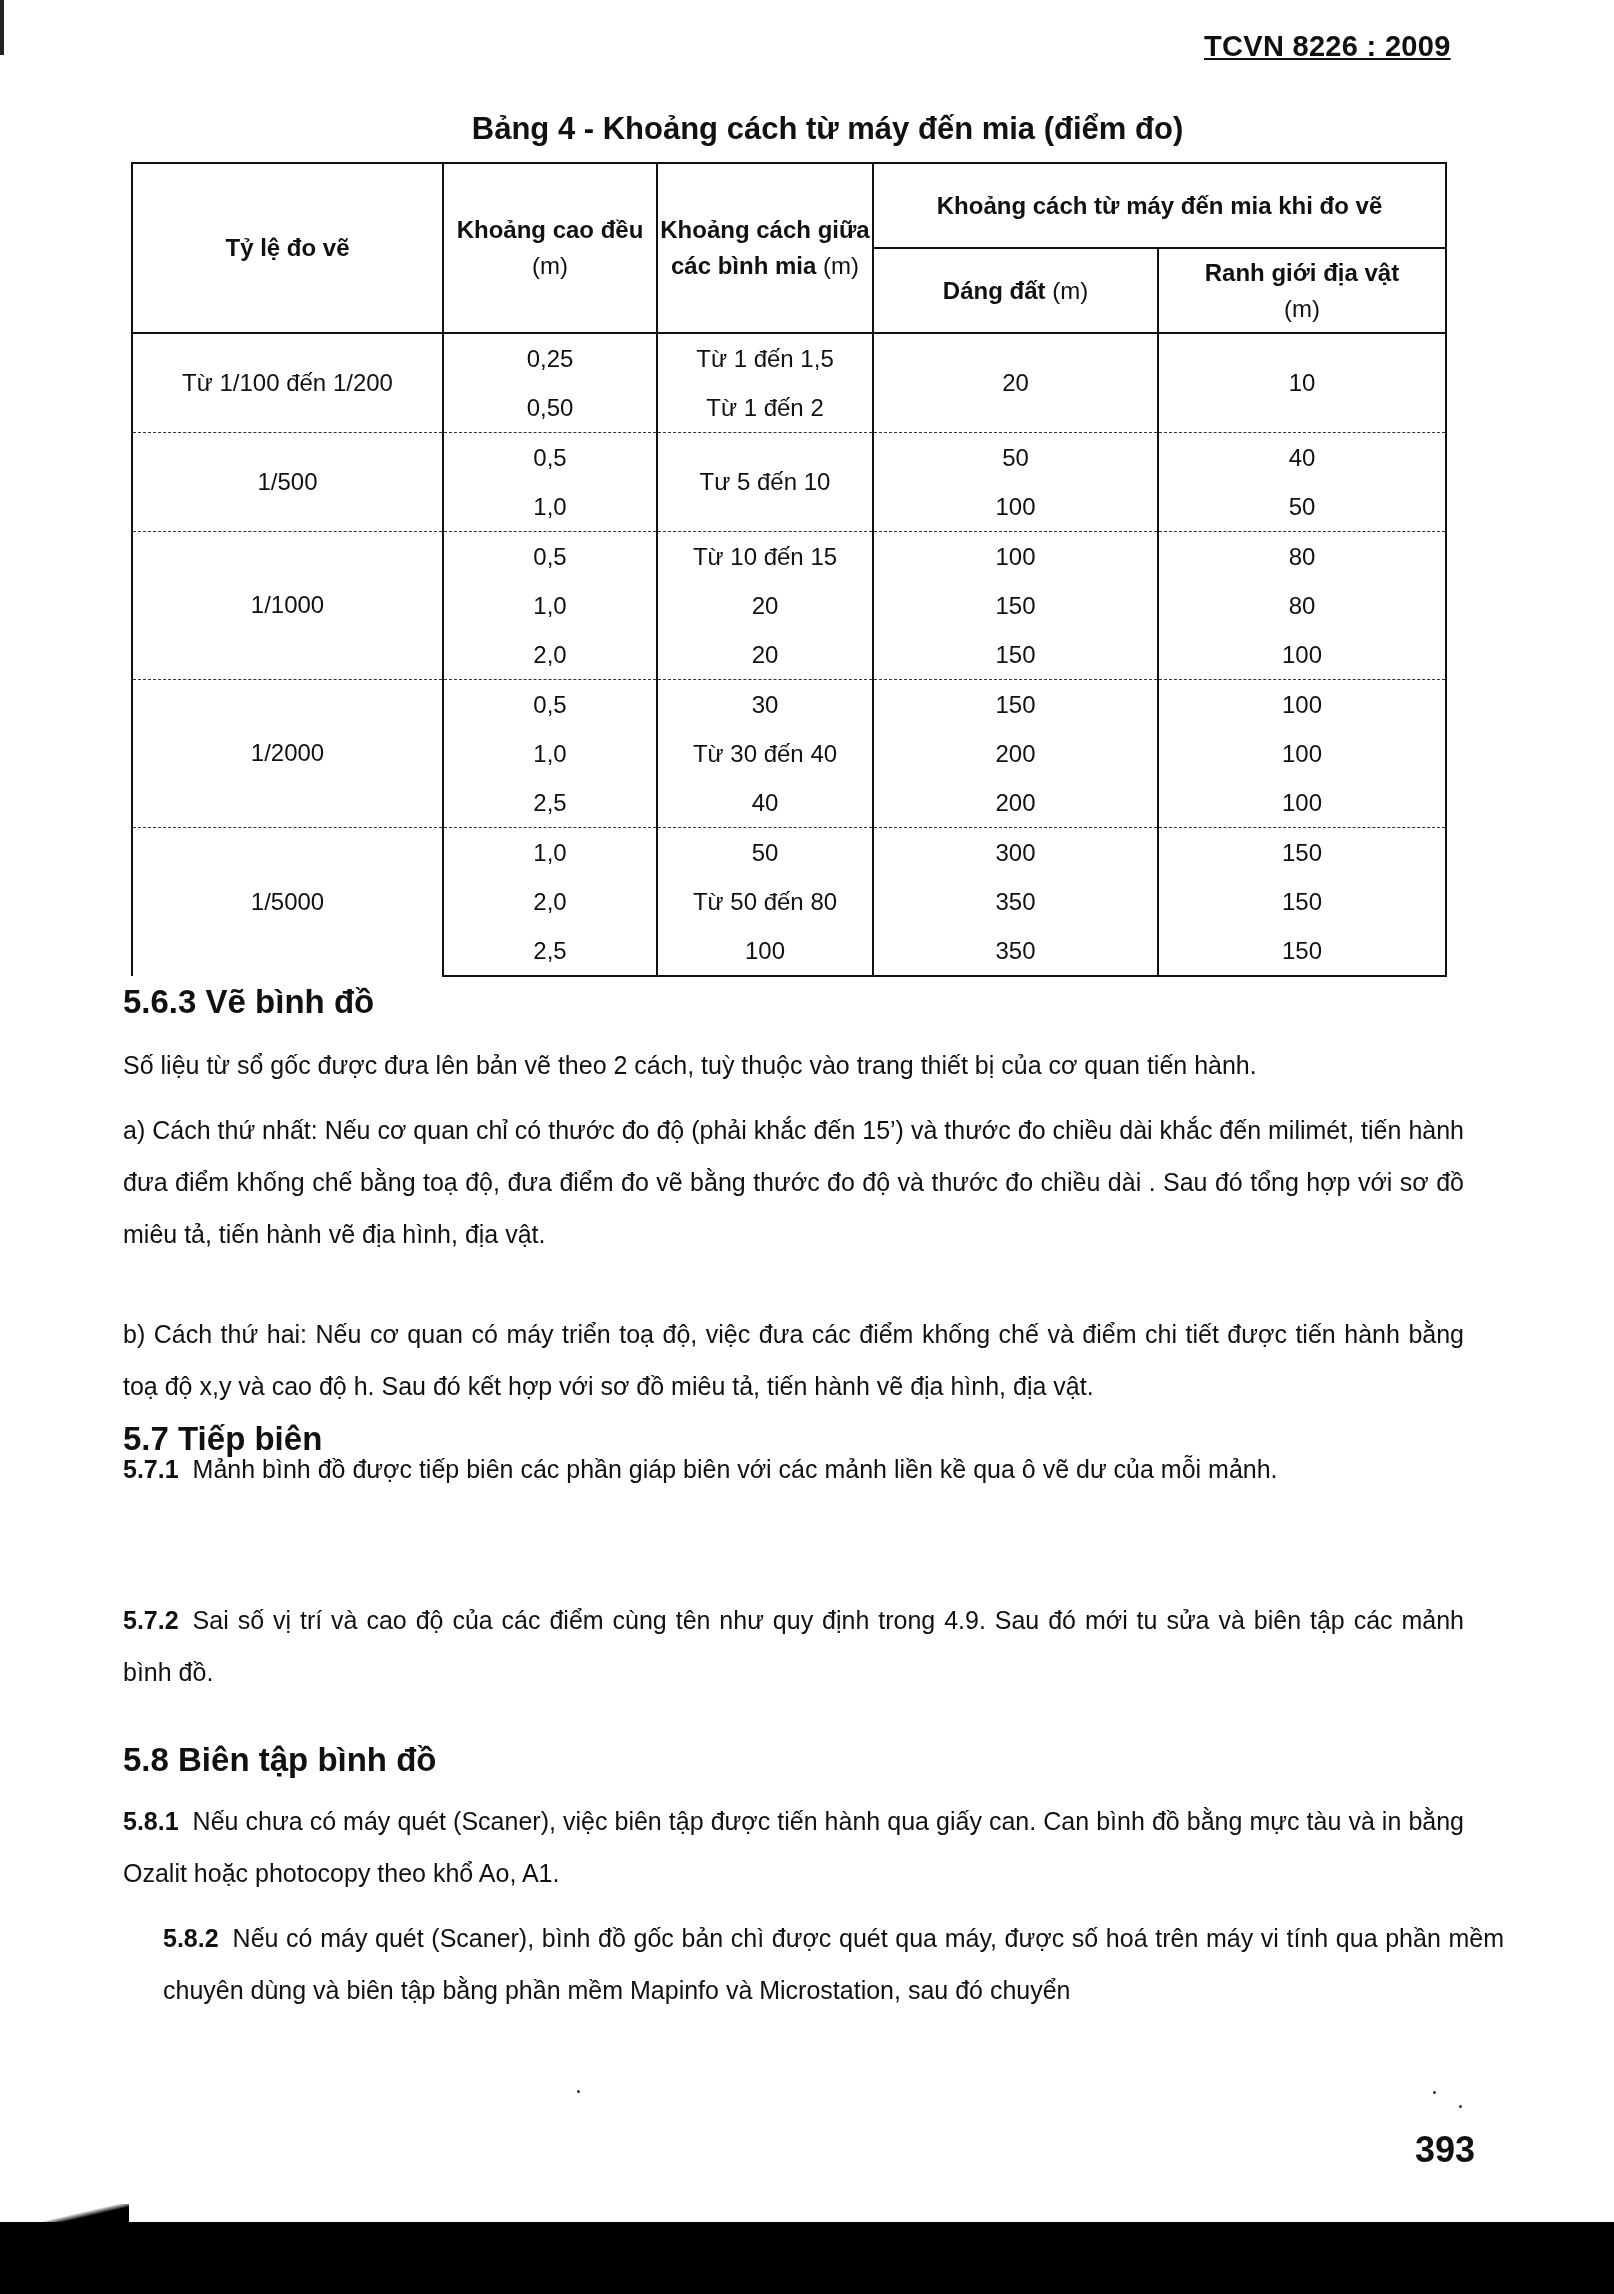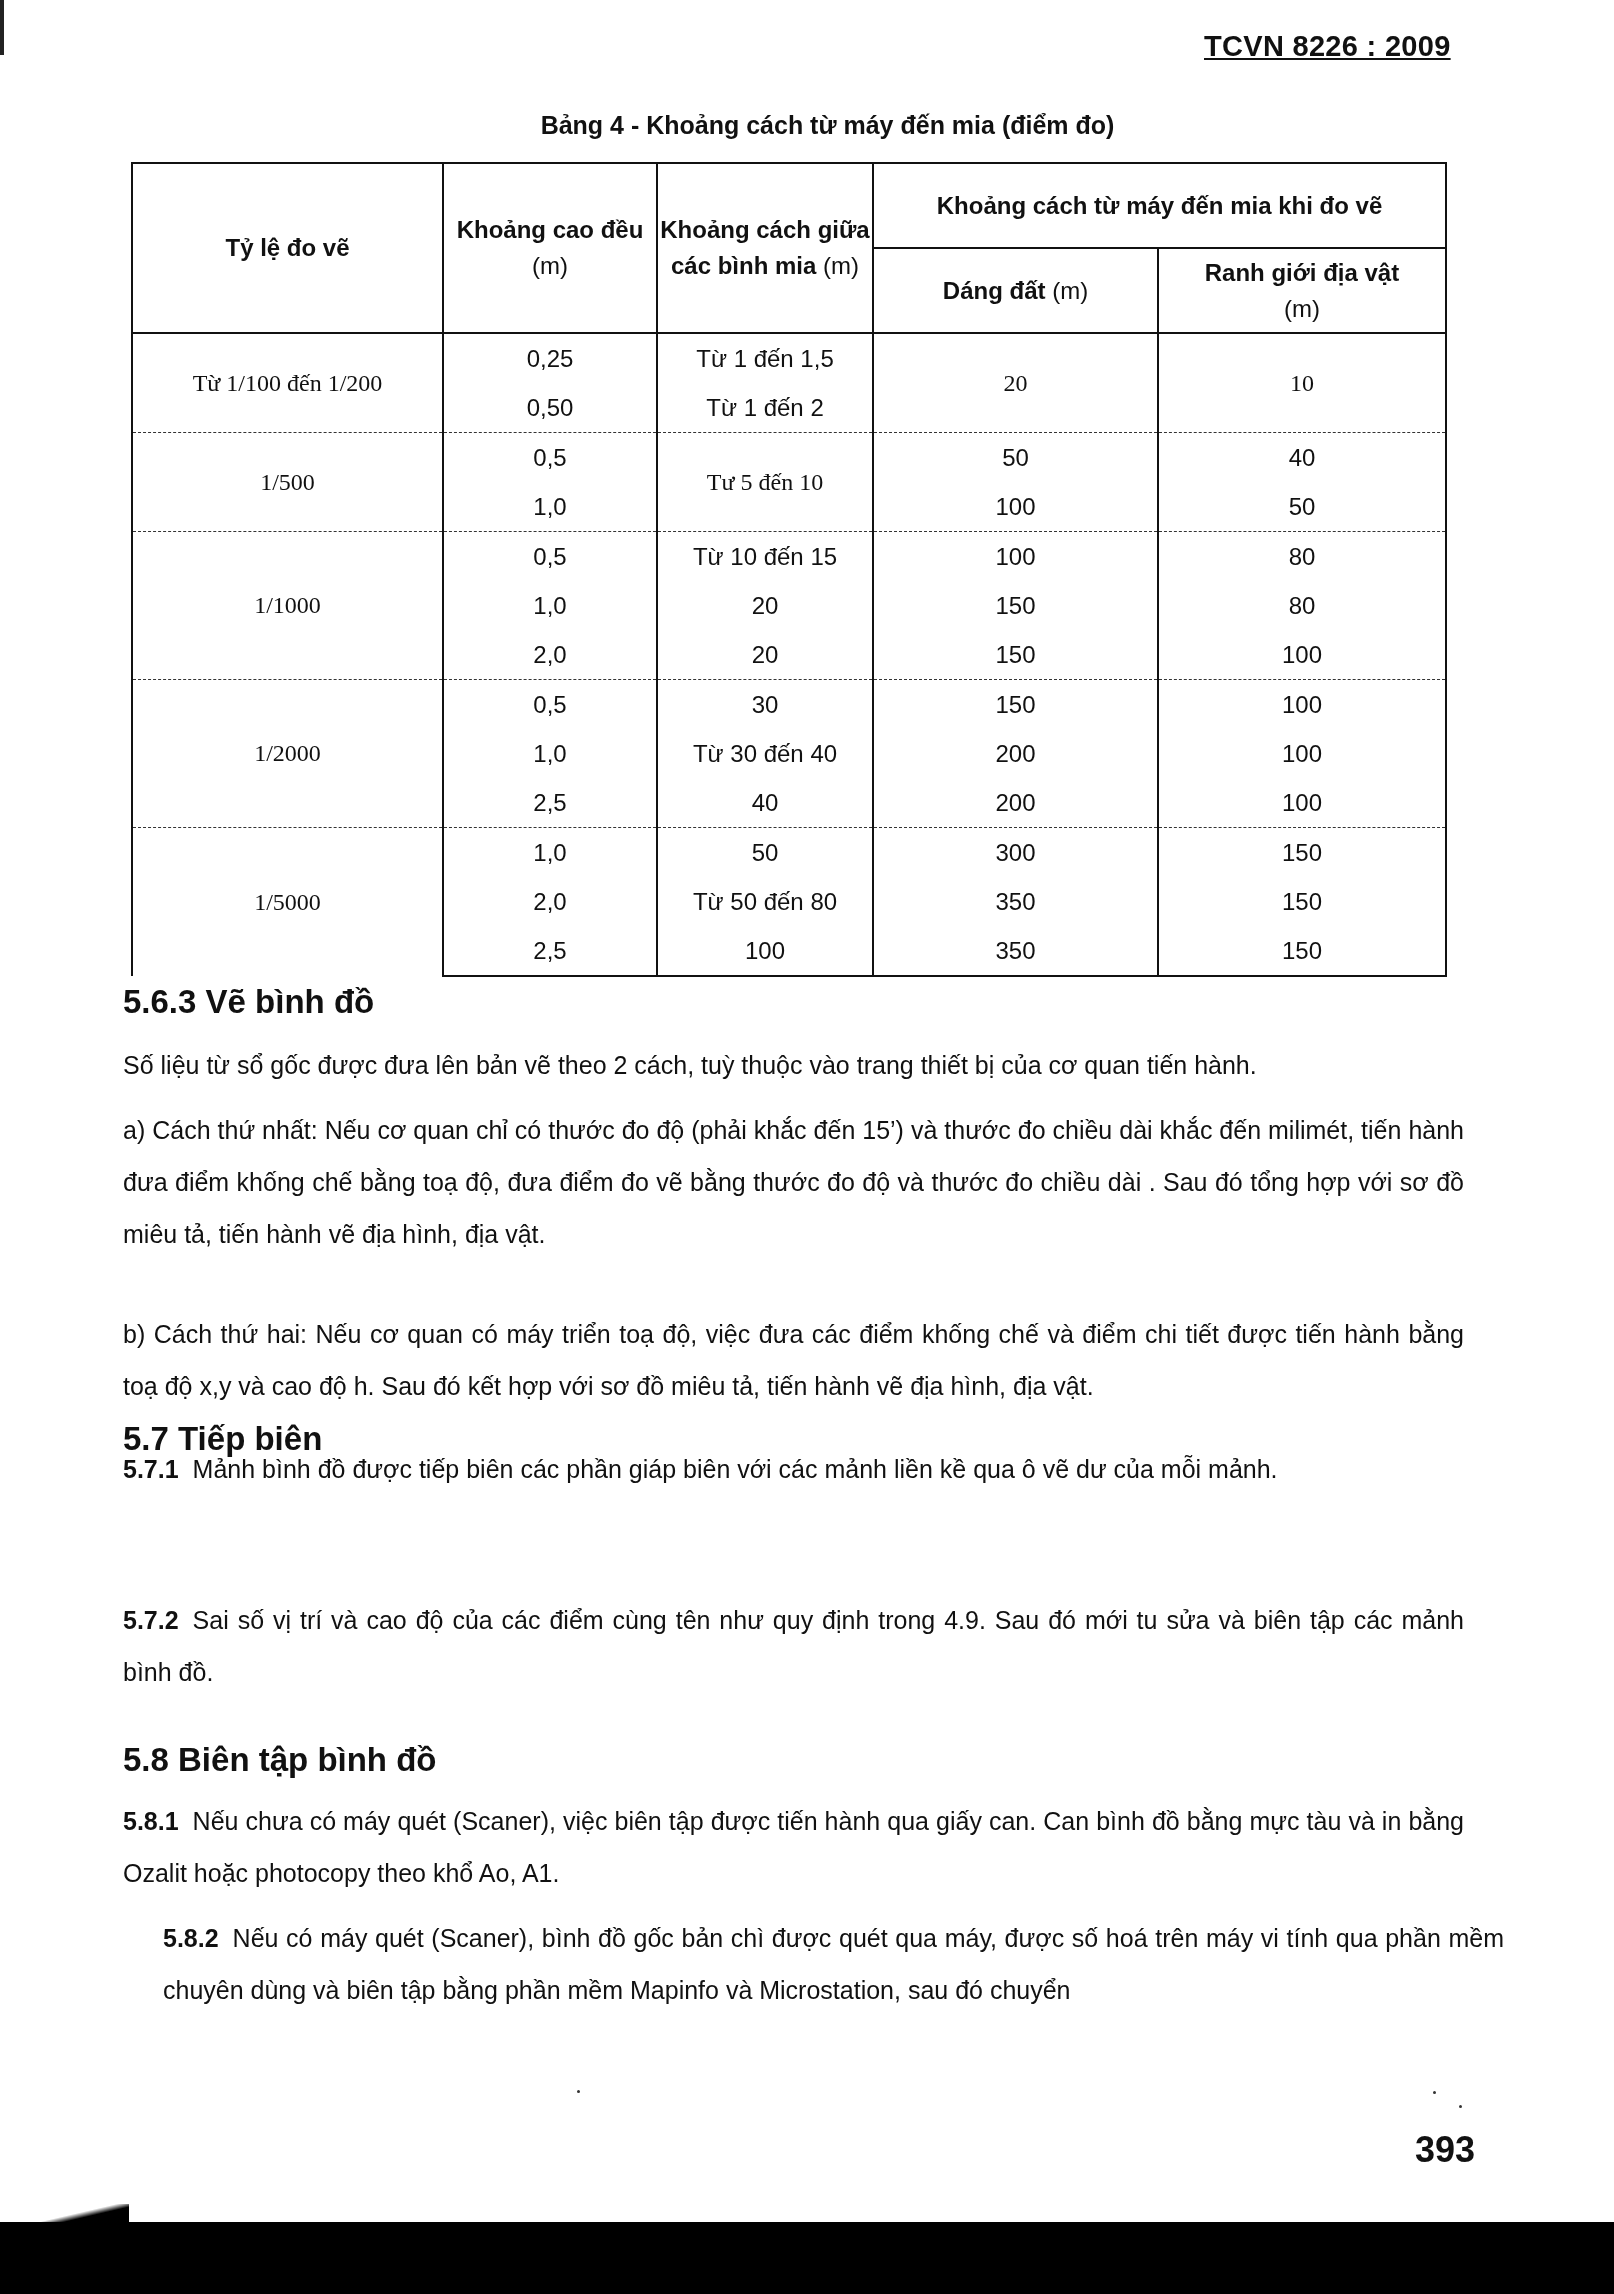--- a/index.html
+++ b/index.html
@@ -11,37 +11,37 @@
   .scan-edge-left {
     position: absolute; left: 0; top: 0; width: 4px; height: 55px; background: #222;
   }
   .running-head {
     position: absolute; left: 1204px; top: 30px; font-weight: bold; font-size: 29px;
     letter-spacing: 0.3px;
     text-decoration: underline;
   }
   .table-caption {
     position: absolute; left: 0; width: 1615px; top: 111px; text-align: center;
-    font-weight: bold; font-size: 25px; padding-left: 40px; box-sizing: border-box;
+    font-weight: bold; font-size: 31px; padding-left: 40px; box-sizing: border-box;
   }
   table.t4 {
     position: absolute; left: 131px; top: 162px; width: 1313px;
     border-collapse: collapse; font-size: 24px; table-layout: fixed;
   }
   table.t4 td, table.t4 th {
     border-left: 2px solid #111; border-right: 2px solid #111;
     text-align: center; vertical-align: middle; padding: 0;
   }
   table.t4 th { font-weight: bold; font-size: 24px; line-height: 36px; border-top: 2px solid #111; border-bottom: 2px solid #111; }
   table.t4 th .unit { font-weight: normal; }
   table.t4 tbody tr.grp-first td { border-top: 1.5px dashed #333; }
   table.t4 tbody tr.first-body td { border-top: 2px solid #111; }
   table.t4 tbody tr:last-child td { border-bottom: 2.5px solid #111; }
   table.t4 td { height: 49px; line-height: 49px; }
-  table.t4 td.span { line-height: 1.2; font-family: Liberation Serif, serif; }
+  table.t4 td.span { line-height: 1.2; }
   .hdr-top { height: 85px; }
   .hdr-bot { height: 85px; }
 
   .sec-head { position: absolute; left: 123px; font-weight: bold; font-size: 33px; }
   .para {
     position: absolute; left: 123px; width: 1341px; font-size: 25px; line-height: 52px;
     text-align: justify;
   }
   .para .num { font-weight: bold; margin-right: 14px; }
   .page-num {

